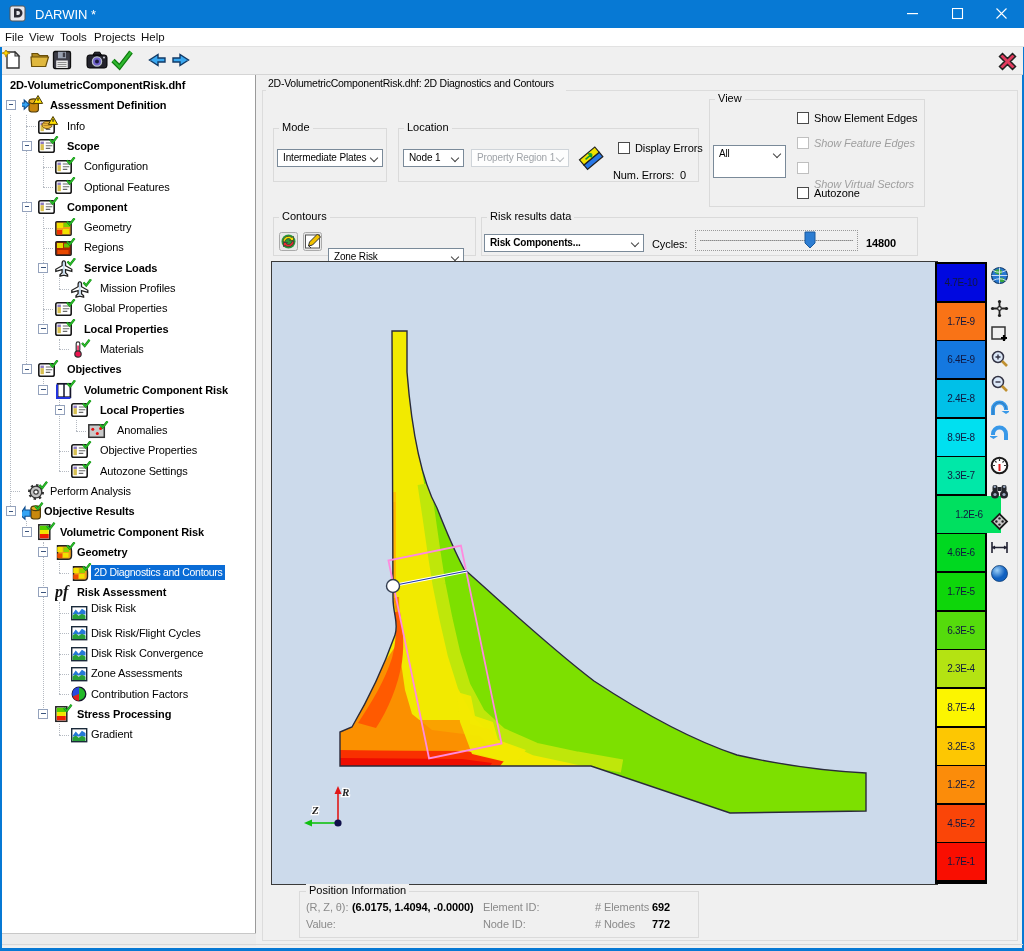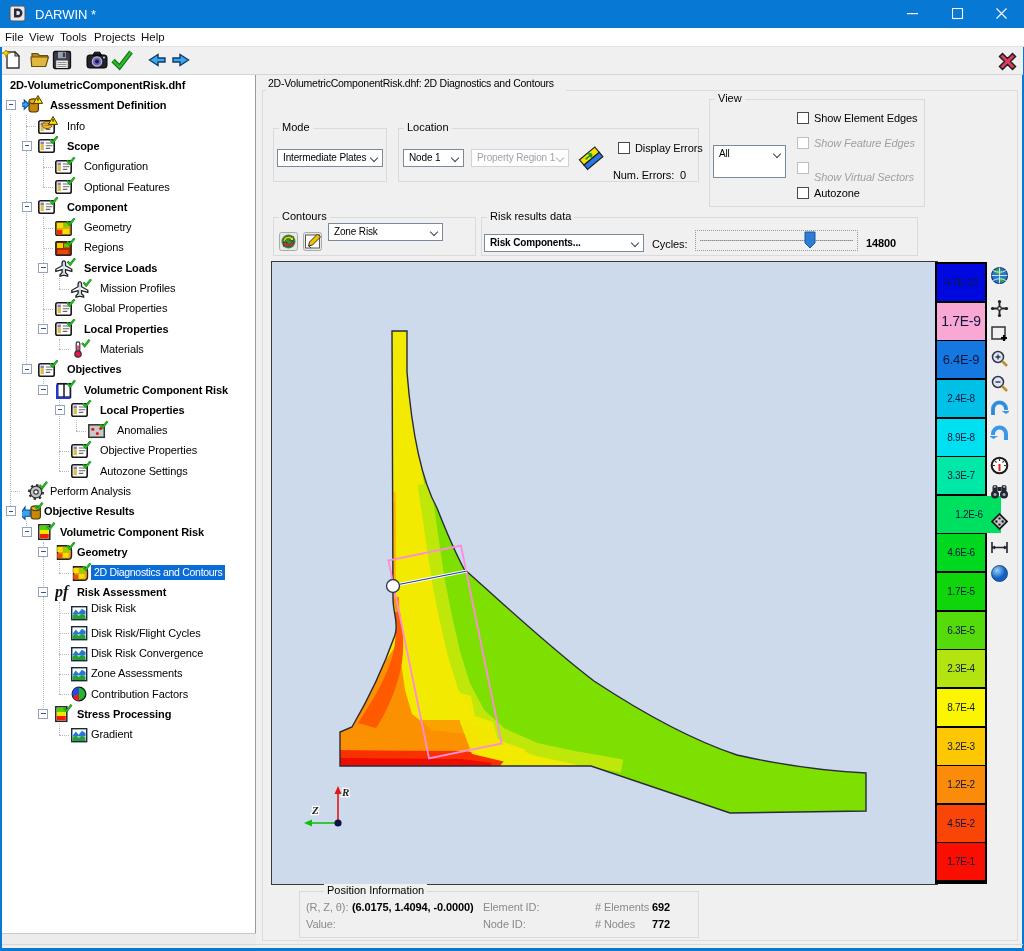--- a/index.html
+++ b/index.html
@@ -420,38 +420,38 @@
 <div class="lbl" style="left:635px;top:142px">Display Errors</div>
 <div class="lbl" style="left:613px;top:169px">Num. Errors:&nbsp; 0</div>
 <div class="gb" style="left:709px;top:99px;width:216px;height:108px"></div>
 <div class="gblbl" style="left:715px;top:92px">View</div>
 <div class="dd" style="left:713px;top:145px;width:73px;height:33px;">All<span class="chev"></span></div>
 <div class="cb" style="left:797px;top:112px"></div>
 <div class="lbl" style="left:814px;top:112px">Show Element Edges</div>
 <div class="cb cbd" style="left:797px;top:137px"></div>
 <div class="lbl dlbl" style="left:814px;top:137px">Show Feature Edges</div>
 <div class="cb cbd" style="left:797px;top:162px"></div>
-<div class="lbl dlbl" style="left:814px;top:171px">Show Virtual Sectors</div>
+<div class="lbl dlbl" style="left:814px;top:178px">Show Virtual Sectors</div>
 <div class="cb" style="left:797px;top:187px"></div>
 <div class="lbl" style="left:814px;top:187px">Autozone</div>
 <div class="gb" style="left:273px;top:217px;width:203px;height:39px"></div>
 <div class="gblbl" style="left:279px;top:210px">Contours</div>
 <svg class="abs" style="left:279px;top:232px" width="20" height="20">
     <rect x="0.5" y="0.5" width="18" height="18" rx="2" fill="#e8e8e8" stroke="#aaa"></rect>
     <circle cx="9.5" cy="9.5" r="7" fill="#2a9a3a"></circle>
     <path d="M4,9.5 a5.5,5.5 0 0 1 9,-4 l1.5,-1 v4 h-4 l1.2,-1.2 a3.6,3.6 0 0 0 -5.8,2.6 z" fill="#f2e200" stroke="#333" stroke-width="0.7"></path>
     <path d="M15,9.5 a5.5,5.5 0 0 1 -9,4 l-1.5,1 v-4 h4 l-1.2,1.2 a3.6,3.6 0 0 0 5.8,-2.6 z" fill="#e83030" stroke="#333" stroke-width="0.7"></path>
   </svg>
 <svg class="abs" style="left:303px;top:232px" width="20" height="20">
     <rect x="0.5" y="0.5" width="18" height="18" rx="2" fill="#e8e8e8" stroke="#aaa"></rect>
     <rect x="2.5" y="3" width="14" height="13" fill="#fff" stroke="#555" stroke-width="1"></rect>
     <path d="M14.5,2 l3,3 -8,8 -4,1 1,-4 z" fill="#f2c200" stroke="#333" stroke-width="1"></path>
     <path d="M5,13 l3,3" stroke="#333" stroke-width="1"></path>
   </svg>
-<div class="dd" style="left:328px;top:223px;width:115px;height:18px;">Zone Risk<span class="chev"></span></div>
+<div class="dd" style="left:328px;top:248px;width:136px;height:18px;">Zone Risk<span class="chev"></span></div>
 <div class="gb" style="left:481px;top:217px;width:437px;height:39px"></div>
 <div class="gblbl" style="left:487px;top:210px">Risk results data</div>
 <div class="dd" style="left:484px;top:234px;width:160px;height:18px;font-weight:bold;">Risk Components...<span class="chev"></span></div>
 <div class="lbl" style="left:652px;top:238px">Cycles:</div>
 <div class="abs" style="left:695px;top:230px;width:163px;height:21px;border:1px dotted #999;background:#f0f0f0"></div>
 <div class="abs" style="left:700px;top:240px;width:153px;height:1px;background:#c0c0c0;border-bottom:1px dotted #888"></div>
 <svg class="abs" style="left:804px;top:231px" width="14" height="19">
     <path d="M1,1 h10 v11 l-5,5 -5,-5 z" fill="#2d7dd2" stroke="#1a5a9e"></path>
   </svg>
 <div class="lbl b" style="left:866px;top:237px">14800</div>
@@ -489,22 +489,22 @@
 <path d="M66,524 l-3.5,8 h7 z" fill="#e01818"></path>
 <line x1="66" y1="561" x2="38" y2="561" stroke="#10c010" stroke-width="1.6"></line>
 <path d="M32,561 l8,-3.5 v7 z" fill="#10c010"></path>
 <circle cx="66" cy="561" r="3.6" fill="#10104a"></circle>
 <text x="70" y="534" font-family="Liberation Serif" font-style="italic" font-weight="bold" font-size="11" fill="#222" stroke="#fff" stroke-width="2.5" paint-order="stroke">R</text>
 <text x="40" y="552" font-family="Liberation Serif" font-style="italic" font-weight="bold" font-size="11" fill="#222" stroke="#fff" stroke-width="2.5" paint-order="stroke">Z</text>
 </g>
   </svg>
 <div class="abs" style="left:935px;top:262px;width:52px;height:622px;background:#000;border:2px solid #000"></div>
 <div class="abs" style="left:937px;top:264.0px;width:48px;height:37.0px;background:#0008e0;font-size:10px;color:#101840;display:flex;align-items:center;justify-content:center;letter-spacing:-0.3px">4.7E-10</div>
-<div class="abs" style="left:937px;top:302.6px;width:48px;height:37.0px;background:#f9a8d4;font-size:14px;color:#101840;display:flex;align-items:center;justify-content:center;letter-spacing:-0.3px">1.7E-9</div>
-<div class="abs" style="left:937px;top:341.2px;width:48px;height:37.0px;background:#1478e0;font-size:13px;color:#101840;display:flex;align-items:center;justify-content:center;letter-spacing:-0.3px">6.4E-9</div>
+<div class="abs" style="left:937px;top:302.6px;width:48px;height:37.0px;background:#f97316;font-size:10px;color:#101840;display:flex;align-items:center;justify-content:center;letter-spacing:-0.3px">1.7E-9</div>
+<div class="abs" style="left:937px;top:341.2px;width:48px;height:37.0px;background:#1478e0;font-size:10px;color:#101840;display:flex;align-items:center;justify-content:center;letter-spacing:-0.3px">6.4E-9</div>
 <div class="abs" style="left:937px;top:379.9px;width:48px;height:37.0px;background:#00c0e8;font-size:10px;color:#101840;display:flex;align-items:center;justify-content:center;letter-spacing:-0.3px">2.4E-8</div>
 <div class="abs" style="left:937px;top:418.5px;width:48px;height:37.0px;background:#00e0f0;font-size:10px;color:#101840;display:flex;align-items:center;justify-content:center;letter-spacing:-0.3px">8.9E-8</div>
 <div class="abs" style="left:937px;top:457.1px;width:48px;height:37.0px;background:#00e8a8;font-size:10px;color:#101840;display:flex;align-items:center;justify-content:center;letter-spacing:-0.3px">3.3E-7</div>
 <div class="abs" style="left:937px;top:495.8px;width:64px;height:37.0px;background:#00e060;font-size:10px;color:#101840;display:flex;align-items:center;justify-content:center;letter-spacing:-0.3px">1.2E-6</div>
 <div class="abs" style="left:937px;top:534.4px;width:48px;height:37.0px;background:#00d820;font-size:10px;color:#101840;display:flex;align-items:center;justify-content:center;letter-spacing:-0.3px">4.6E-6</div>
 <div class="abs" style="left:937px;top:573.0px;width:48px;height:37.0px;background:#0ed60a;font-size:10px;color:#101840;display:flex;align-items:center;justify-content:center;letter-spacing:-0.3px">1.7E-5</div>
 <div class="abs" style="left:937px;top:611.6px;width:48px;height:37.0px;background:#55db0c;font-size:10px;color:#101840;display:flex;align-items:center;justify-content:center;letter-spacing:-0.3px">6.3E-5</div>
 <div class="abs" style="left:937px;top:650.2px;width:48px;height:37.0px;background:#b4e312;font-size:10px;color:#101840;display:flex;align-items:center;justify-content:center;letter-spacing:-0.3px">2.3E-4</div>
 <div class="abs" style="left:937px;top:688.9px;width:48px;height:37.0px;background:#fcf500;font-size:10px;color:#101840;display:flex;align-items:center;justify-content:center;letter-spacing:-0.3px">8.7E-4</div>
 <div class="abs" style="left:937px;top:727.5px;width:48px;height:37.0px;background:#fdc702;font-size:10px;color:#101840;display:flex;align-items:center;justify-content:center;letter-spacing:-0.3px">3.2E-3</div>
@@ -579,21 +579,21 @@
 <svg class="abs" style="left:990px;top:564px" width="19" height="19" viewBox="0 0 19 19">
     <defs>
       <radialGradient id="sph" cx="0.35" cy="0.3">
         <stop offset="0" stop-color="#9cd0f8"></stop>
         <stop offset="1" stop-color="#1060c0"></stop>
       </radialGradient>
     </defs>
     <circle cx="9.5" cy="9.5" r="8" fill="url(#sph)" stroke="#0a3a70" stroke-width="0.8"></circle>
   </svg>
 <div class="gb" style="left:299px;top:891px;width:400px;height:47px"></div>
-<div class="gblbl" style="left:324px;top:884px">Position Information</div>
+<div class="gblbl" style="left:306px;top:884px">Position Information</div>
 <div class="lbl glbl" style="left:306px;top:901px">(R, Z, θ):</div>
 <div class="lbl b" style="left:352px;top:901px">(6.0175, 1.4094, -0.0000)</div>
 <div class="lbl glbl" style="left:483px;top:901px">Element ID:</div>
 <div class="lbl glbl" style="left:595px;top:901px"># Elements</div>
 <div class="lbl b" style="left:652px;top:901px">692</div>
 <div class="lbl glbl" style="left:306px;top:918px">Value:</div>
 <div class="lbl glbl" style="left:483px;top:918px">Node ID:</div>
 <div class="lbl glbl" style="left:595px;top:918px"># Nodes</div>
 <div class="lbl b" style="left:652px;top:918px">772</div>
 <div class="abs" style="left:1.5px;top:944px;width:1021px;height:1px;background:#d8d8d8"></div>

